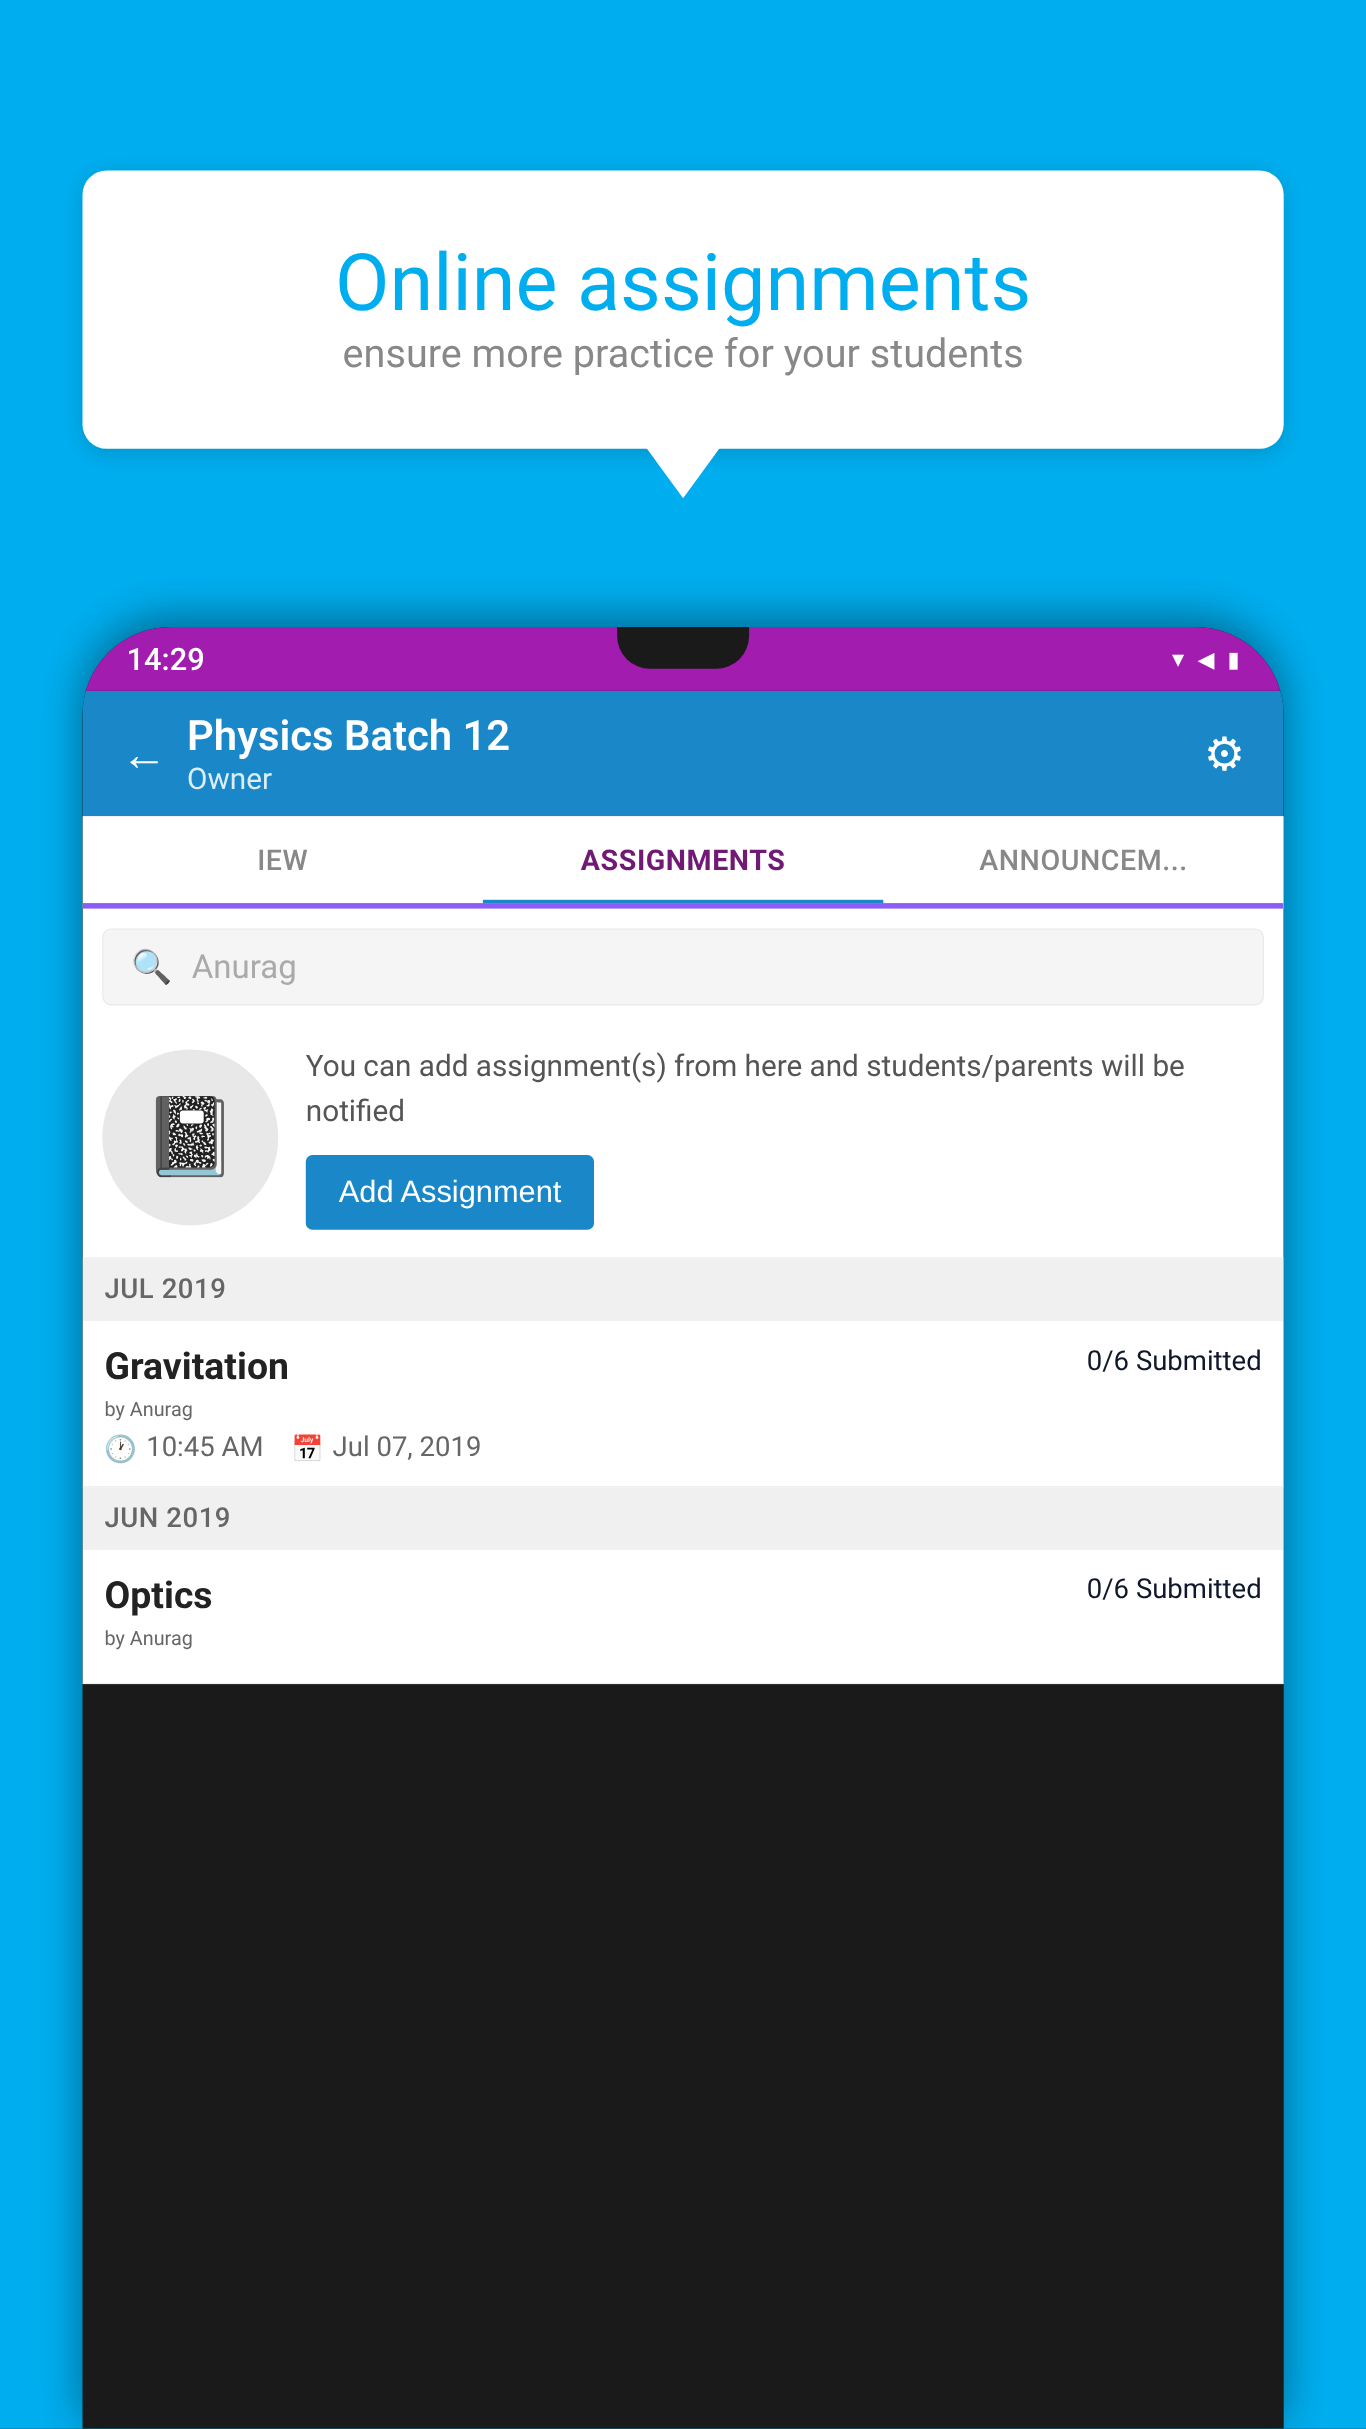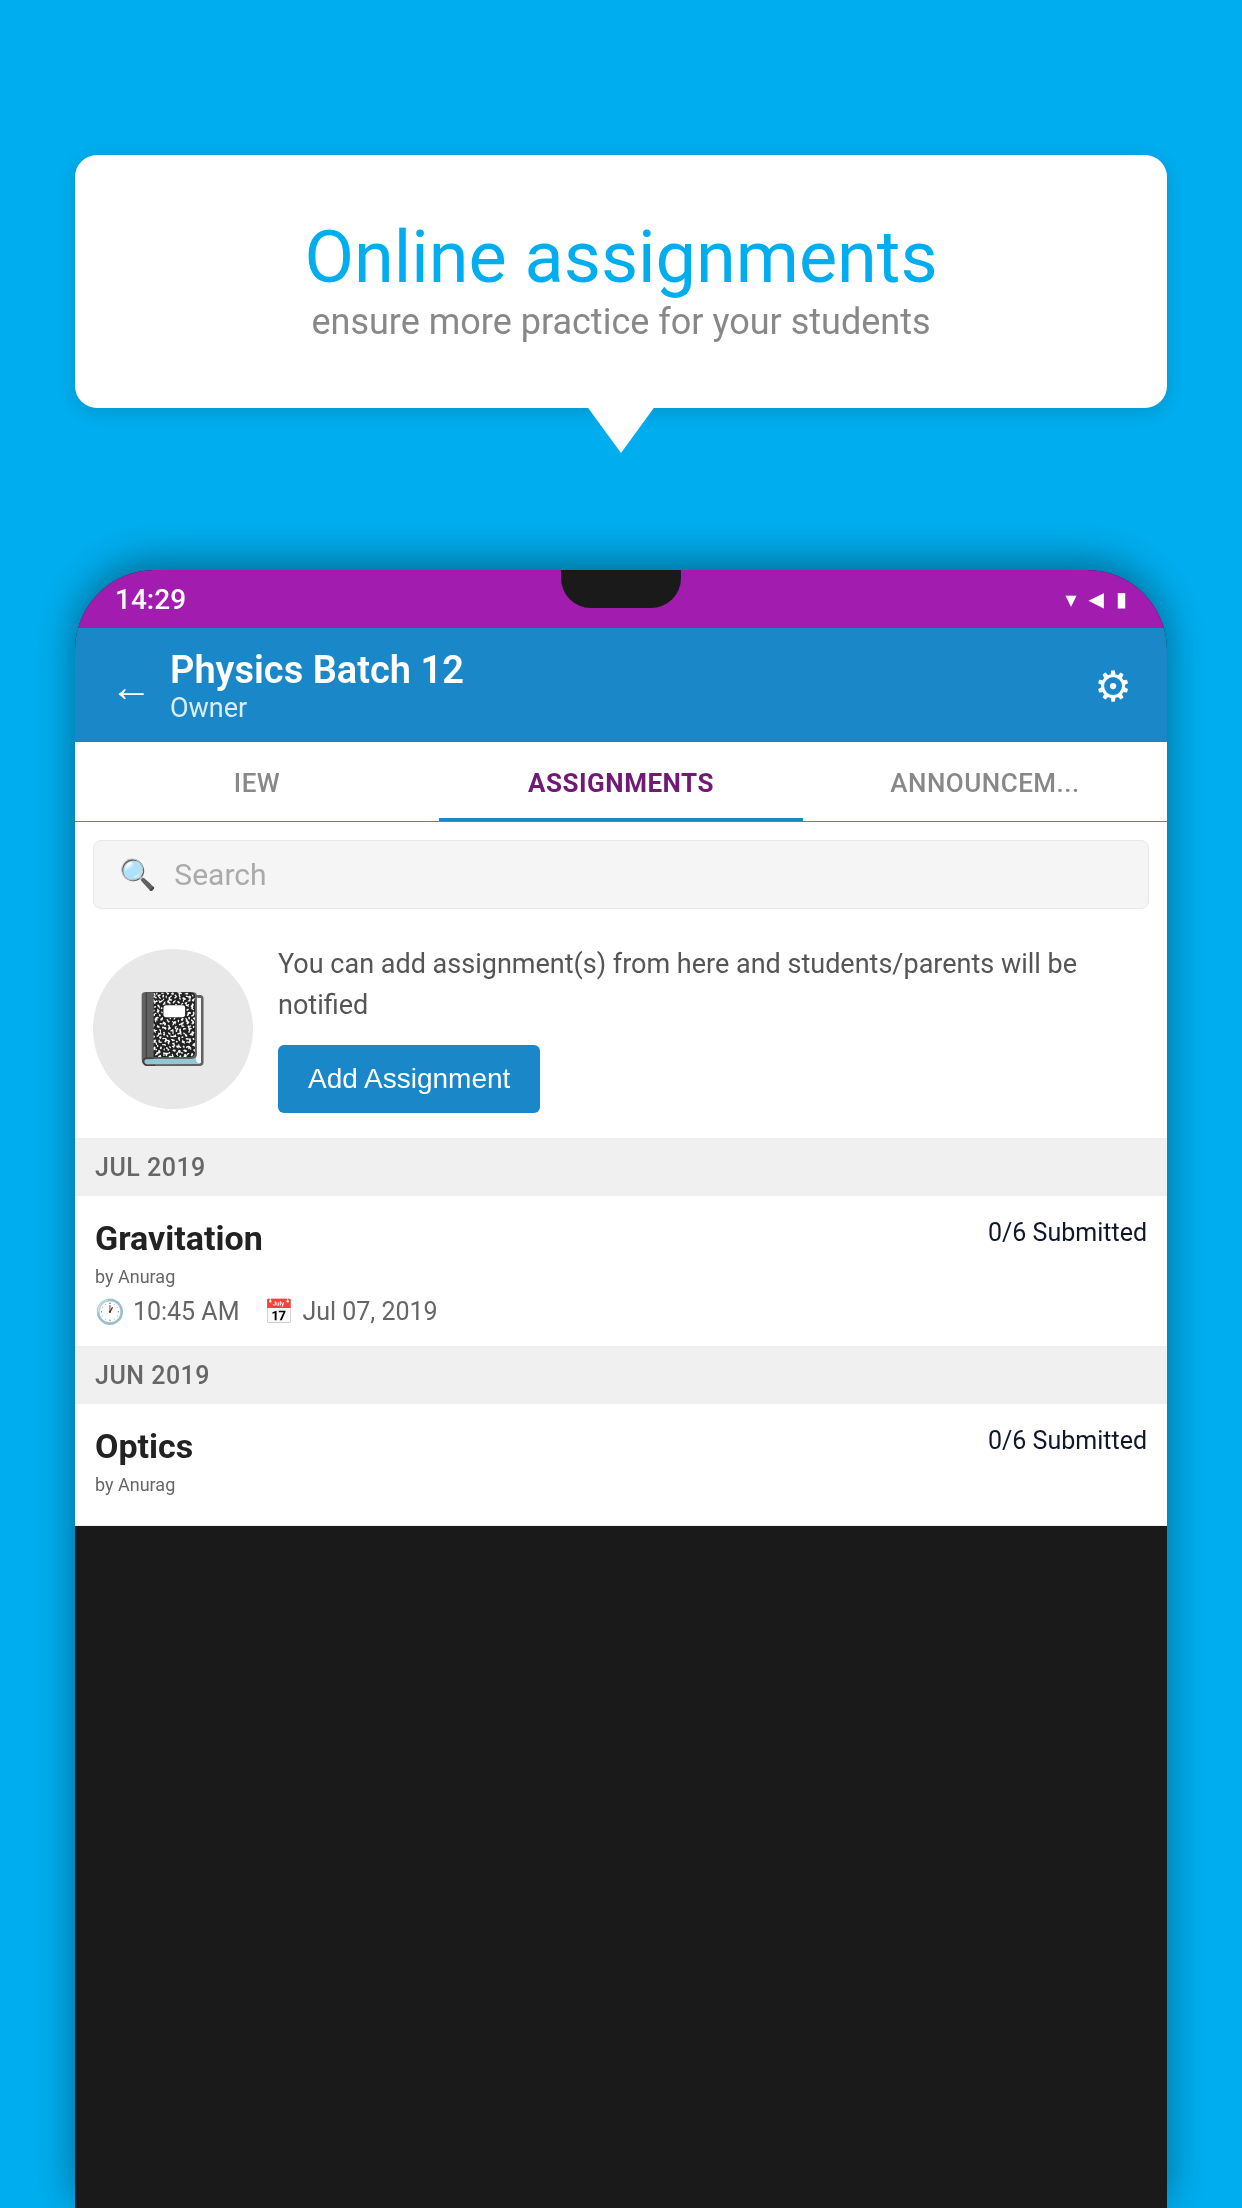--- a/index.html
+++ b/index.html
@@ -146,21 +146,21 @@
     
     .phone-screen {
       background: white;
       flex: 1;
       overflow: hidden;
     }
 
     
     .tabs {
       display: flex;
-      border-bottom: 1px solid #8b5cf6;
+      border-bottom: 5px solid #8b5cf6;
       background: white;
     }
 
     .tab {
       flex: 1;
       text-align: center;
       padding: 26px 10px 20px;
       font-size: 26px;
       color: #888;
       font-weight: 500;
@@ -338,21 +338,21 @@
   <div class="phone-screen">
 
     <div class="tabs">
       <div class="tab">IEW</div>
       <div class="tab active">ASSIGNMENTS</div>
       <div class="tab">ANNOUNCEM...</div>
     </div>
 
     <div class="search-bar">
       <span class="search-icon">🔍</span>
-      <span class="search-placeholder">Search</span>
+      <span class="search-placeholder">Anurag</span>
     </div>
 
     <div class="promo-section">
       <div class="promo-icon-circle">
         <span class="notebook-icon">📓</span>
       </div>
       <div class="promo-text">
         <div class="promo-description">You can add assignment(s) from here and students/parents will be notified</div>
         <button class="add-assignment-btn">Add Assignment</button>
       </div>

